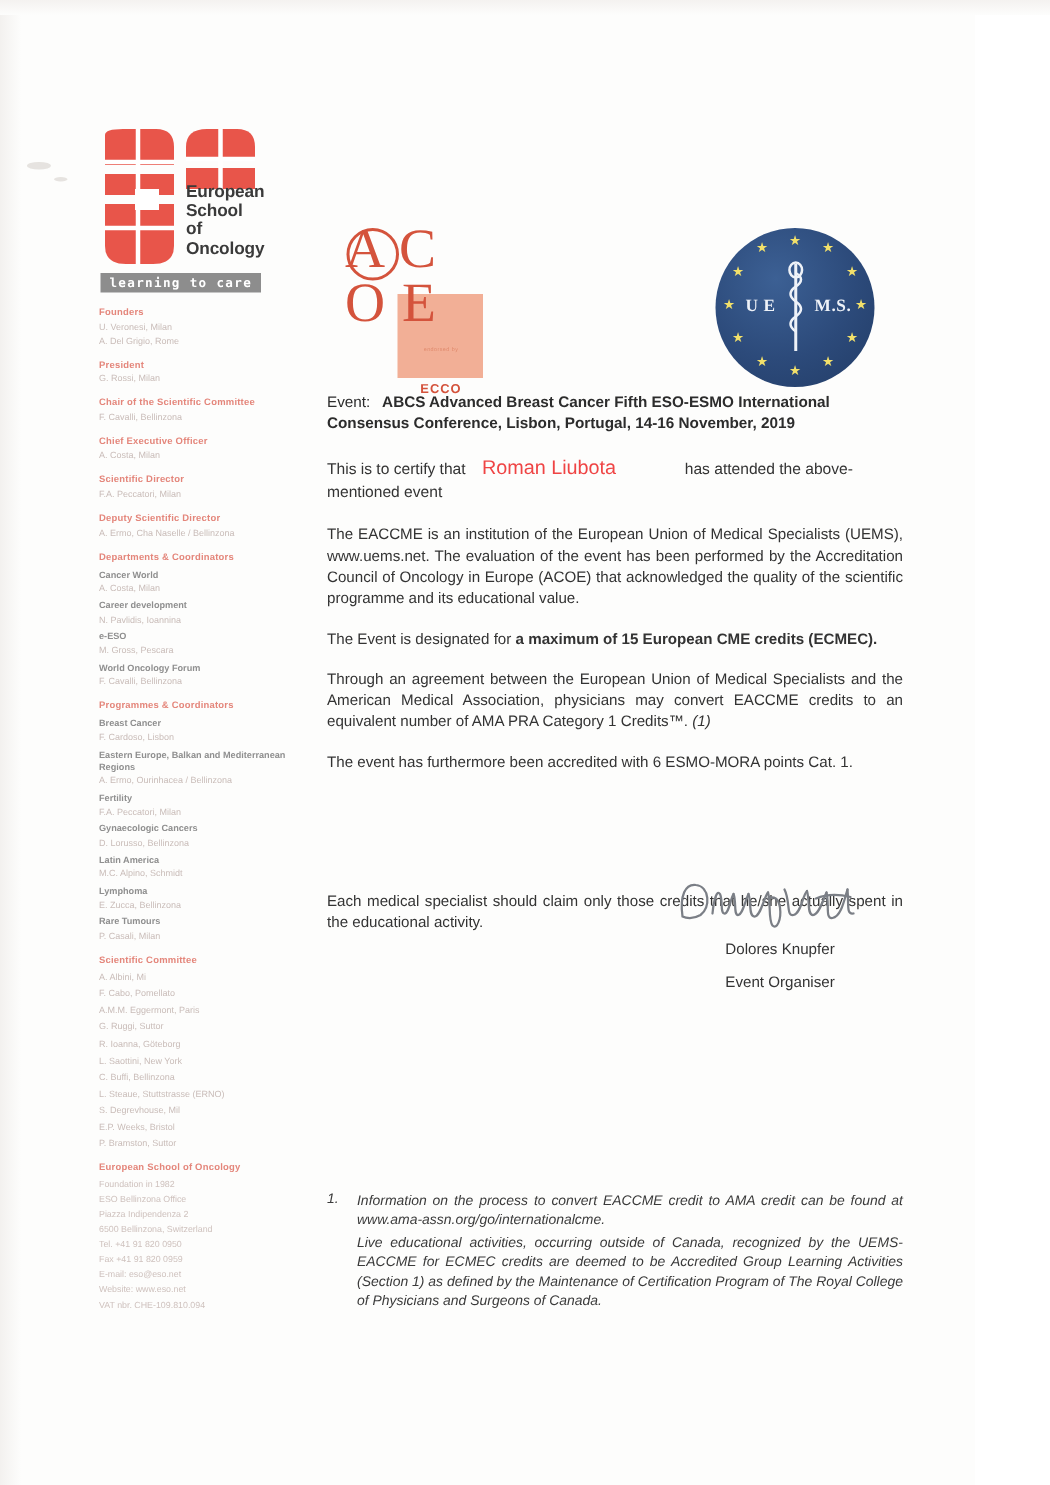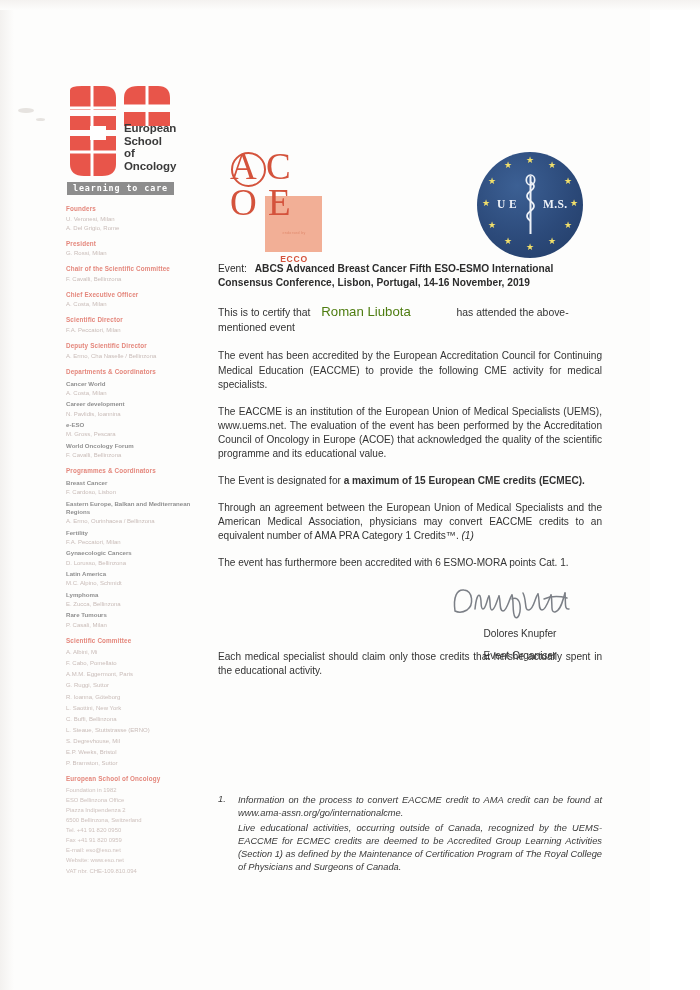--- a/index.html
+++ b/index.html
@@ -84,21 +84,21 @@
   
   .body{position:absolute;left:218px;top:262px;width:384px;}
   .p{
     font-size:10.1px;line-height:14.1px;color:#333;
     text-align:justify;margin:0 0 13px 0;
   }
   .p.nj{text-align:left;}
   .b{font-weight:bold;}
   .event-line{font-size:10.2px;line-height:14.2px;color:#2c2c2c;margin:0 0 14px 0;}
   .certify{font-size:10.4px;line-height:15px;color:#333;margin:0 0 14px 0;}
-  .pname{font-size:13.2px;color:#4d7c0f;padding:0 16px 0 8px;}
+  .pname{font-size:13.2px;color:#ef4444;padding:0 16px 0 8px;}
   .gap{display:inline-block;width:24px;}
 
   .sig-area{position:absolute;left:430px;top:583px;width:180px;text-align:center;}
   .sig-svg{display:block;margin:0 auto;}
   .sig-name{font-size:10.1px;color:#333;line-height:14px;margin-top:8px;}
 
   .sig-line-wrap{position:absolute;left:330px;top:757px;width:290px;}
   .dotline{width:275px;height:1px;
     background-image:radial-gradient(circle, #9a9a9a 0.6px, transparent 0.7px);
     background-size:3px 1px;background-repeat:repeat-x;opacity:.75;}
@@ -270,21 +270,20 @@
       <span class="b" style="padding-left:5px;">ABCS Advanced Breast Cancer Fifth ESO-ESMO International Consensus Conference, Lisbon, Portugal, 14-16 November, 2019</span>
     </p>
 
     <p class="certify">
       <span>This is to certify that</span>
       <span class="pname">Roman Liubota</span>
       <span class="gap"></span>
       <span>has attended the above-mentioned event</span>
     </p>
 
-    <p class="p">The event has been accredited by the European Accreditation Council for Continuing Medical Education (EACCME) to provide the following CME activity for medical specialists.</p>
 
     <p class="p">The EACCME is an institution of the European Union of Medical Specialists (UEMS), www.uems.net. The evaluation of the event has been performed by the Accreditation Council of Oncology in Europe (ACOE) that acknowledged the quality of the scientific programme and its educational value.</p>
 
     <p class="p nj">
       <span>The Event is designated for</span>
       <span class="b">a maximum of 15 European CME credits (ECMEC).</span>
     </p>
 
     <p class="p">
       <span>Through an agreement between the European Union of Medical Specialists and the American Medical Association, physicians may convert EACCME credits to an equivalent number of AMA PRA Category 1 Credits™.</span>

